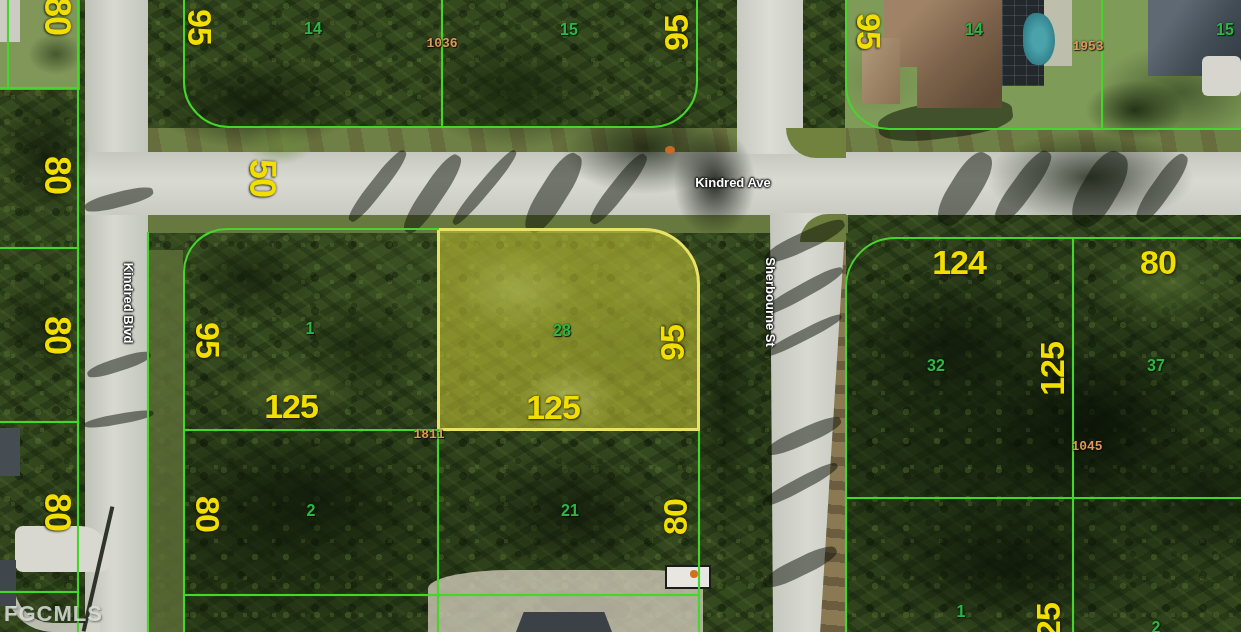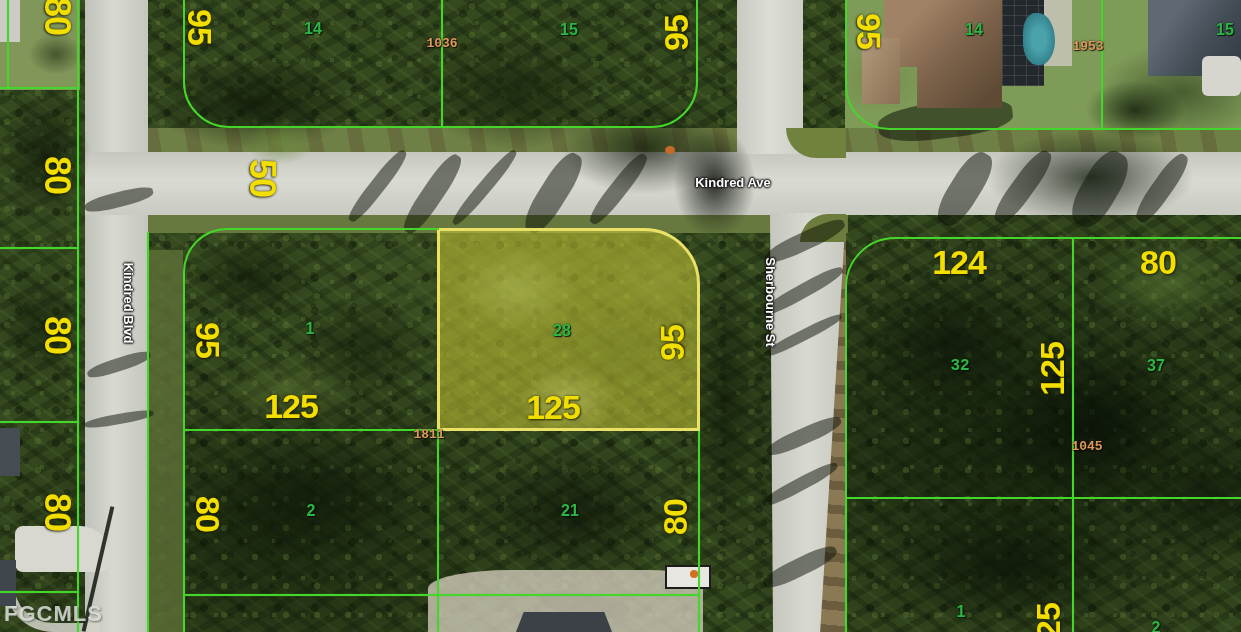--- a/index.html
+++ b/index.html
@@ -216,21 +216,21 @@
   <div class="lbl lot" style="left:562px;top:331px;">28</div>
   <div class="lbl dim" style="left:553px;top:407px;">125</div>
   <div class="lbl dim rm90" style="left:672px;top:343px;">95</div>
   <div class="lbl bid" style="left:429px;top:434px;">1811</div>
   <div class="lbl dim r90" style="left:208px;top:514px;">80</div>
   <div class="lbl lot" style="left:311px;top:511px;">2</div>
   <div class="lbl lot" style="left:570px;top:511px;">21</div>
   <div class="lbl dim rm90" style="left:675px;top:517px;">80</div>
 
   <div class="lbl dim" style="left:959px;top:262px;">124</div>
-  <div class="lbl lot" style="left:960px;top:366px;font-family:Liberation Mono, monospace;">32</div>
+  <div class="lbl lot" style="left:936px;top:366px;">32</div>
   <div class="lbl dim" style="left:1158px;top:262px;">80</div>
   <div class="lbl dim rm90" style="left:1052px;top:369px;">125</div>
   <div class="lbl lot" style="left:1156px;top:366px;">37</div>
   <div class="lbl bid" style="left:1087px;top:446px;">1045</div>
   <div class="lbl lot" style="left:961px;top:612px;">1</div>
   <div class="lbl dim rm90" style="left:1048px;top:630px;">125</div>
   <div class="lbl lot" style="left:1156px;top:628px;">2</div>
 
   <div class="wm" style="left:4px;top:601px;">FGCMLS</div>
 

